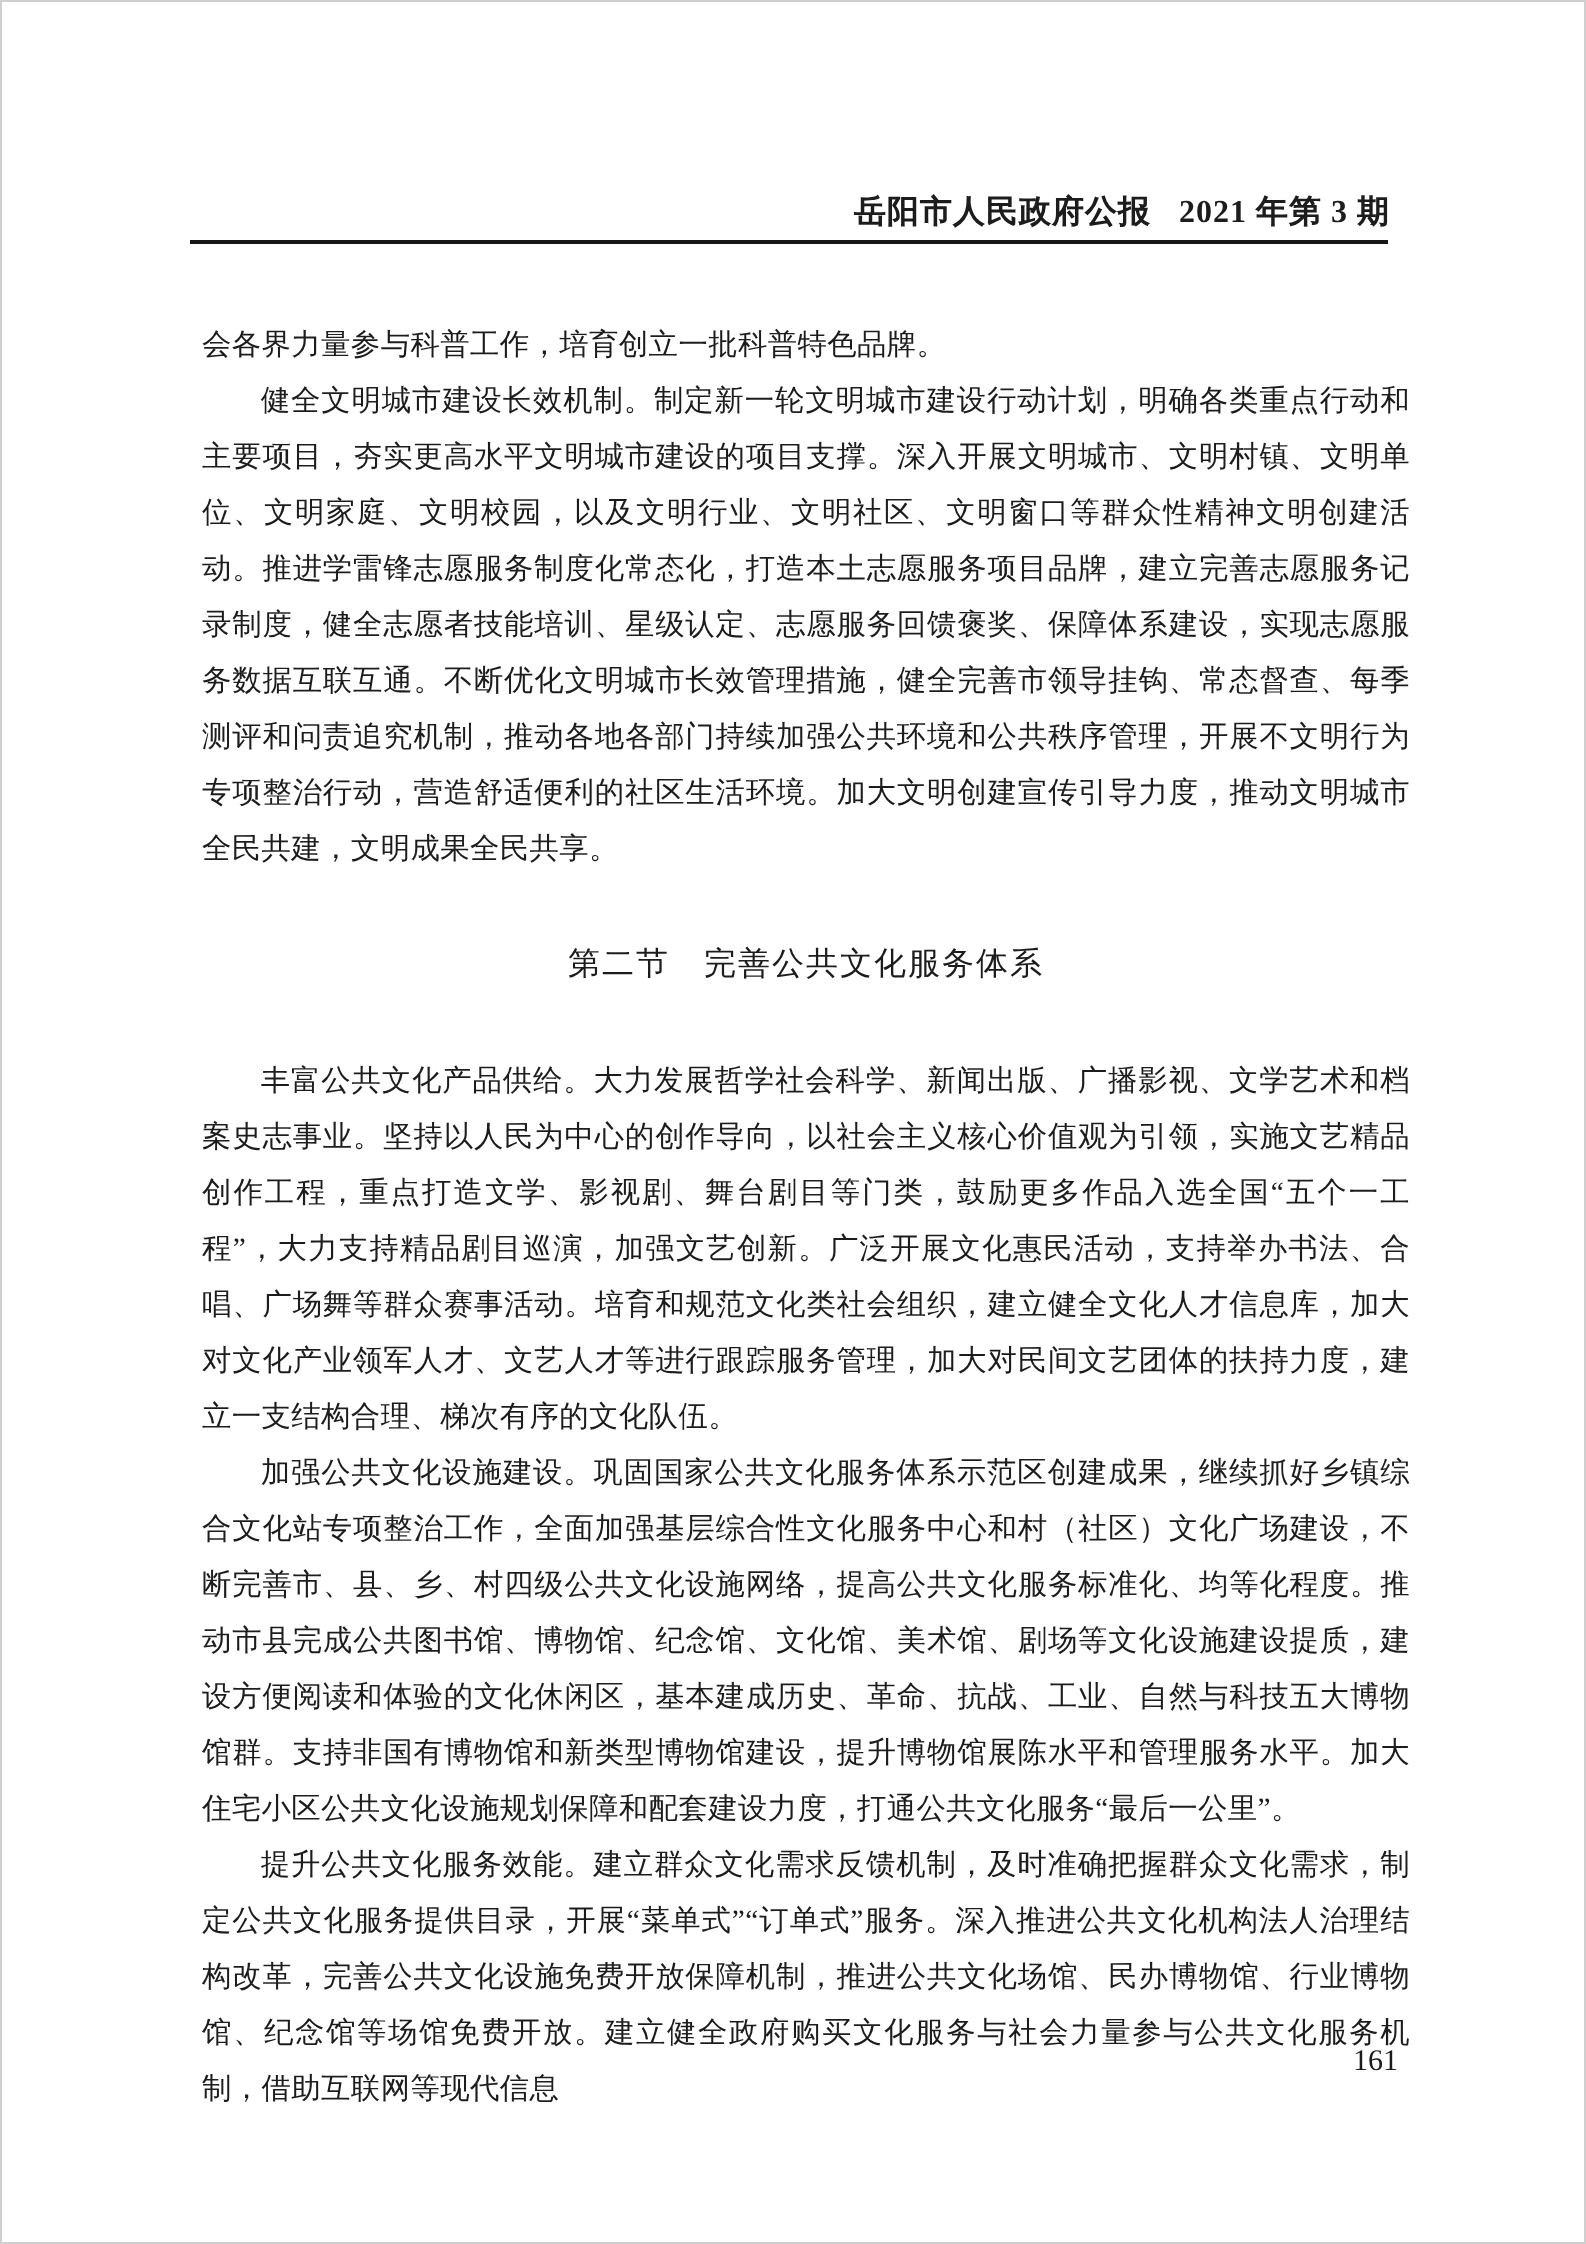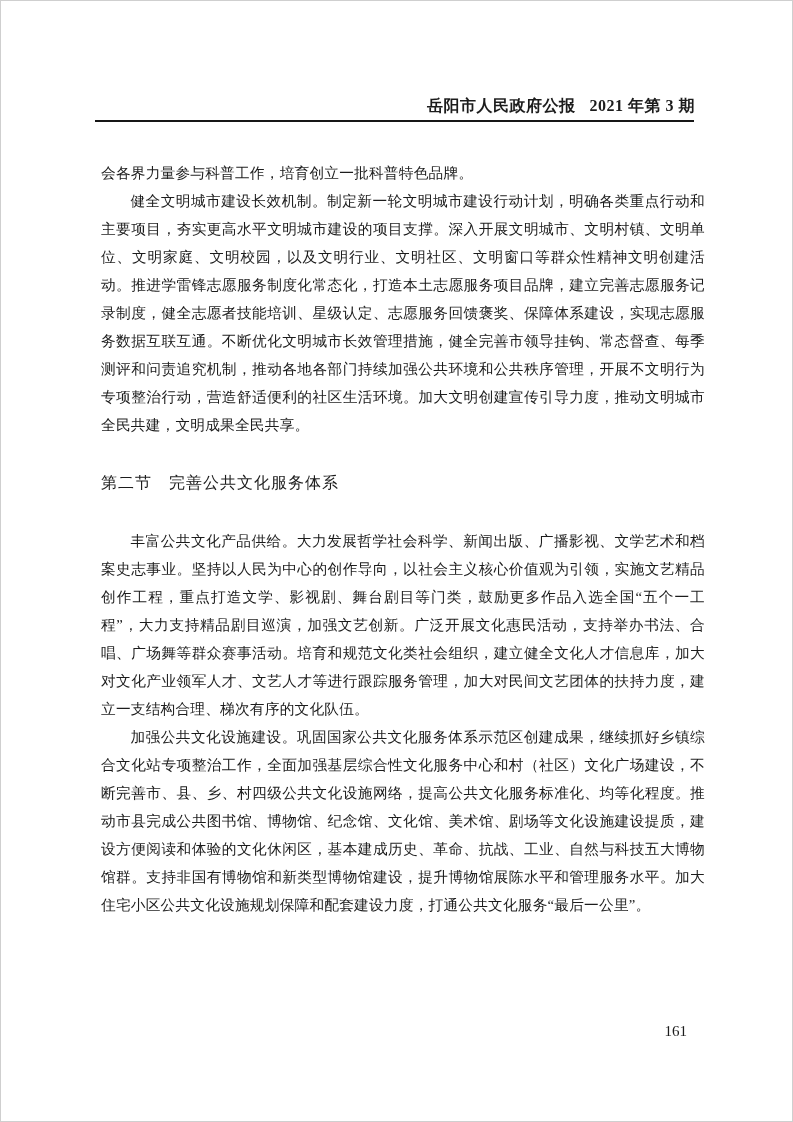--- a/index.html
+++ b/index.html
@@ -49,28 +49,28 @@
     text-align: justify;
     text-justify: inter-ideograph;
     letter-spacing: 0.2px;
     margin-top: 18px;
   }
   .content p { margin: 0; }
   .content p.indent { text-indent: 2em; }
   .section-heading {
     font-size: 16px;
     font-weight: normal;
-    text-align: left;
+    text-align: center;
     line-height: 28px;
     margin: 30px 0;
     letter-spacing: 1px;
   }
   .page-number {
     position: absolute;
-    left: 82px;
+    left: 94px;
     top: 1022px;
     width: 604px;
     text-align: right;
     font-size: 15px;
   }
 </style>
 </head>
 <body>
 
 <div class="page">
@@ -81,17 +81,18 @@
   <div class="head-rule"></div>
 
   <div class="content">
     <p>会各界力量参与科普工作，培育创立一批科普特色品牌。</p>
     <p class="indent">健全文明城市建设长效机制。制定新一轮文明城市建设行动计划，明确各类重点行动和主要项目，夯实更高水平文明城市建设的项目支撑。深入开展文明城市、文明村镇、文明单位、文明家庭、文明校园，以及文明行业、文明社区、文明窗口等群众性精神文明创建活动。推进学雷锋志愿服务制度化常态化，打造本土志愿服务项目品牌，建立完善志愿服务记录制度，健全志愿者技能培训、星级认定、志愿服务回馈褒奖、保障体系建设，实现志愿服务数据互联互通。不断优化文明城市长效管理措施，健全完善市领导挂钩、常态督查、每季测评和问责追究机制，推动各地各部门持续加强公共环境和公共秩序管理，开展不文明行为专项整治行动，营造舒适便利的社区生活环境。加大文明创建宣传引导力度，推动文明城市全民共建，文明成果全民共享。</p>
 
     <h2 class="section-heading">第二节　完善公共文化服务体系</h2>
 
     <p class="indent">丰富公共文化产品供给。大力发展哲学社会科学、新闻出版、广播影视、文学艺术和档案史志事业。坚持以人民为中心的创作导向，以社会主义核心价值观为引领，实施文艺精品创作工程，重点打造文学、影视剧、舞台剧目等门类，鼓励更多作品入选全国“五个一工程”，大力支持精品剧目巡演，加强文艺创新。广泛开展文化惠民活动，支持举办书法、合唱、广场舞等群众赛事活动。培育和规范文化类社会组织，建立健全文化人才信息库，加大对文化产业领军人才、文艺人才等进行跟踪服务管理，加大对民间文艺团体的扶持力度，建立一支结构合理、梯次有序的文化队伍。</p>
     <p class="indent">加强公共文化设施建设。巩固国家公共文化服务体系示范区创建成果，继续抓好乡镇综合文化站专项整治工作，全面加强基层综合性文化服务中心和村（社区）文化广场建设，不断完善市、县、乡、村四级公共文化设施网络，提高公共文化服务标准化、均等化程度。推动市县完成公共图书馆、博物馆、纪念馆、文化馆、美术馆、剧场等文化设施建设提质，建设方便阅读和体验的文化休闲区，基本建成历史、革命、抗战、工业、自然与科技五大博物馆群。支持非国有博物馆和新类型博物馆建设，提升博物馆展陈水平和管理服务水平。加大住宅小区公共文化设施规划保障和配套建设力度，打通公共文化服务“最后一公里”。</p>
+    <p class="indent">提升公共文化服务效能。建立群众文化需求反馈机制，及时准确把握群众文化需求，制定公共文化服务提供目录，开展“菜单式”“订单式”服务。深入推进公共文化机构法人治理结构改革，完善公共文化设施免费开放保障机制，推进公共文化场馆、民办博物馆、行业博物馆、纪念馆等场馆免费开放。建立健全政府购买文化服务与社会力量参与公共文化服务机制，借助互联网等现代信息</p>
   </div>
 
   <div class="page-number">161</div>
 
 </div>
 
 </body></html>

